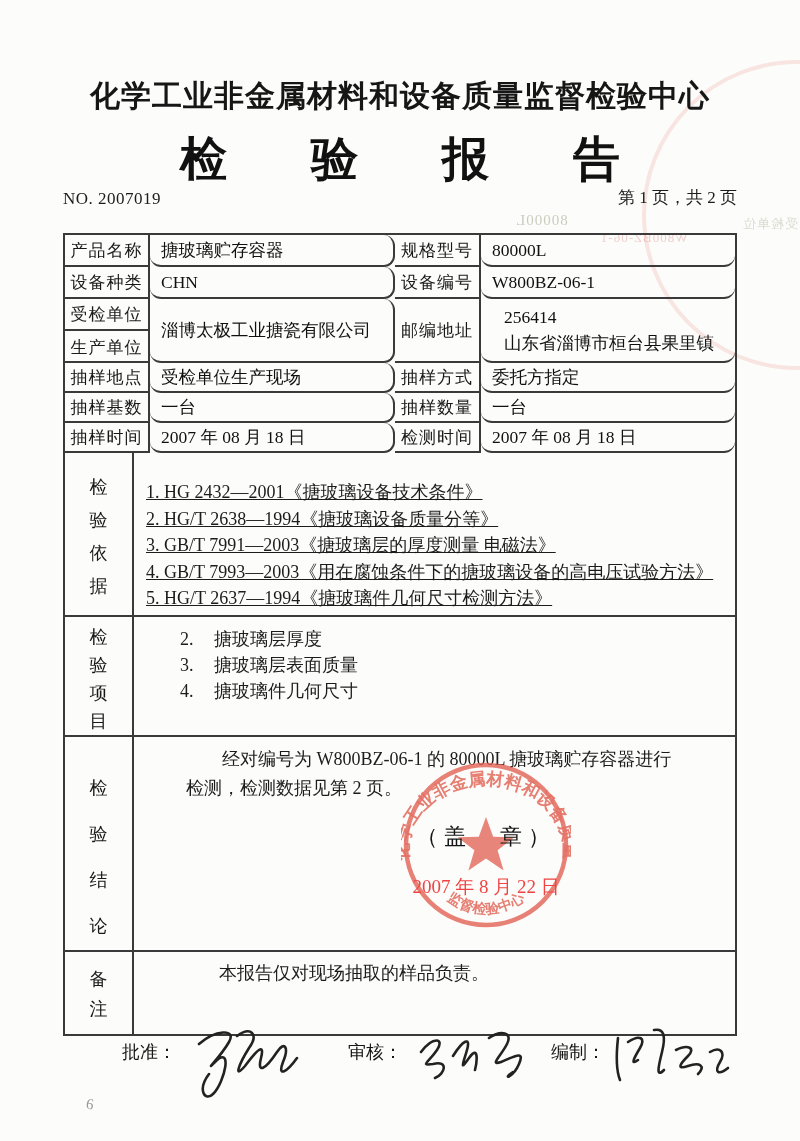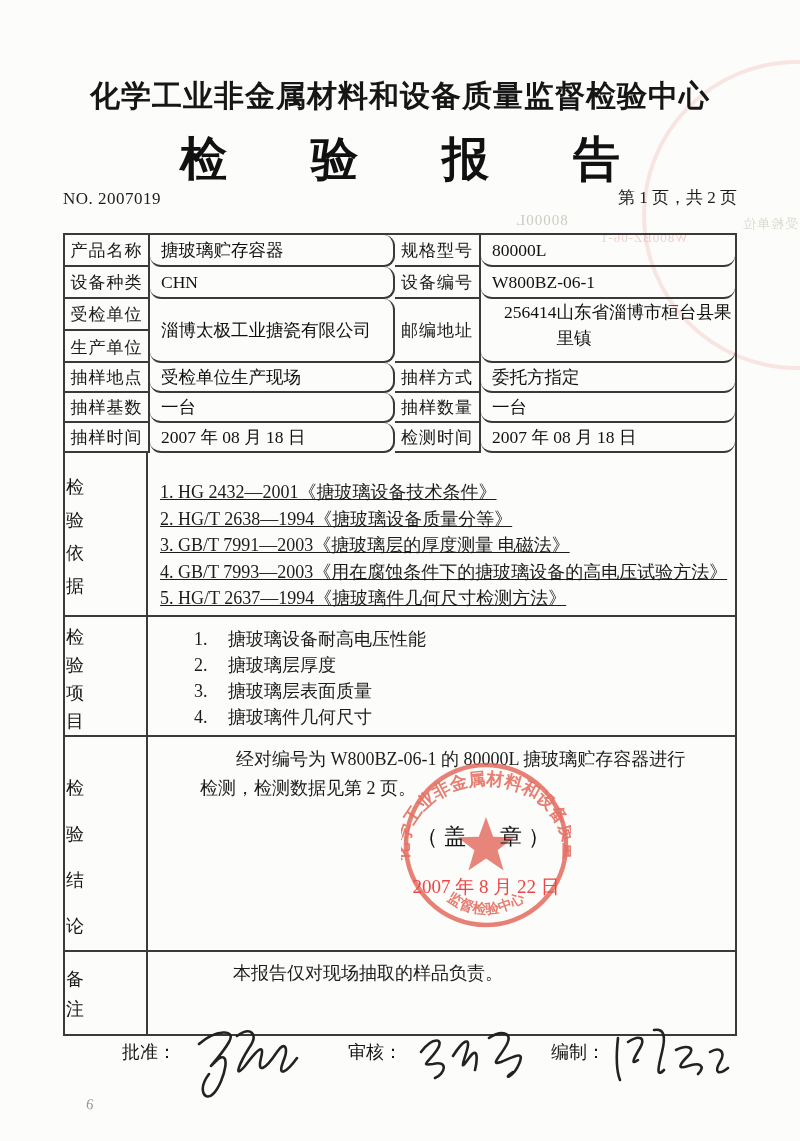--- a/index.html
+++ b/index.html
@@ -93,33 +93,33 @@
     grid-template-rows: 32px 32px;
     border-right: 2px solid #3a3a3a;
     border-bottom: 2px solid #3a3a3a;
   }
   .dbl-label .half {
     display: flex; align-items: center; justify-content: center;
     font-family: "Liberation Sans", "DejaVu Sans", sans-serif;
     font-size: 17px; letter-spacing: 1px;
   }
   .dbl-label .half.top { border-bottom: 2px solid #3a3a3a; }
-  .val.two-line { flex-direction: row; align-items: flex-start; justify-content: center; line-height: 26px; padding-left: 23px; }
+  .val.two-line { flex-direction: column; align-items: flex-start; justify-content: center; line-height: 26px; padding-left: 23px; }
 
   
   .section-row {
     display: flex;
     border-bottom: 2px solid #3a3a3a;
   }
   .section-row.no-border { border-bottom: none; }
   .section-label {
-    width: 83px;
+    width: 69px;
     border-right: 2px solid #3a3a3a;
     display: flex;
-    justify-content: flex-start;
+    justify-content: center;
     flex: none;
   }
   .vlabel {
     width: 20px;
     font-family: "Liberation Sans", "DejaVu Sans", sans-serif;
     font-size: 18px;
     word-break: break-all;
     text-align: center;
     color: #181818;
   }
@@ -299,21 +299,20 @@
         </div>
       </div>
     </div>
 
     <div class="section-row row-items">
       <div class="section-label">
         <div class="vlabel">检验项目</div>
       </div>
       <div class="section-content">
         <div class="list">
-          <div><span class="num">1.</span><span>搪玻璃设备耐高电压性能</span></div>
           <div><span class="num">2.</span><span>搪玻璃层厚度</span></div>
           <div><span class="num">3.</span><span>搪玻璃层表面质量</span></div>
           <div><span class="num">4.</span><span>搪玻璃件几何尺寸</span></div>
         </div>
       </div>
     </div>
 
     <div class="section-row row-conclusion">
       <div class="section-label">
         <div class="vlabel">检验结论</div>

